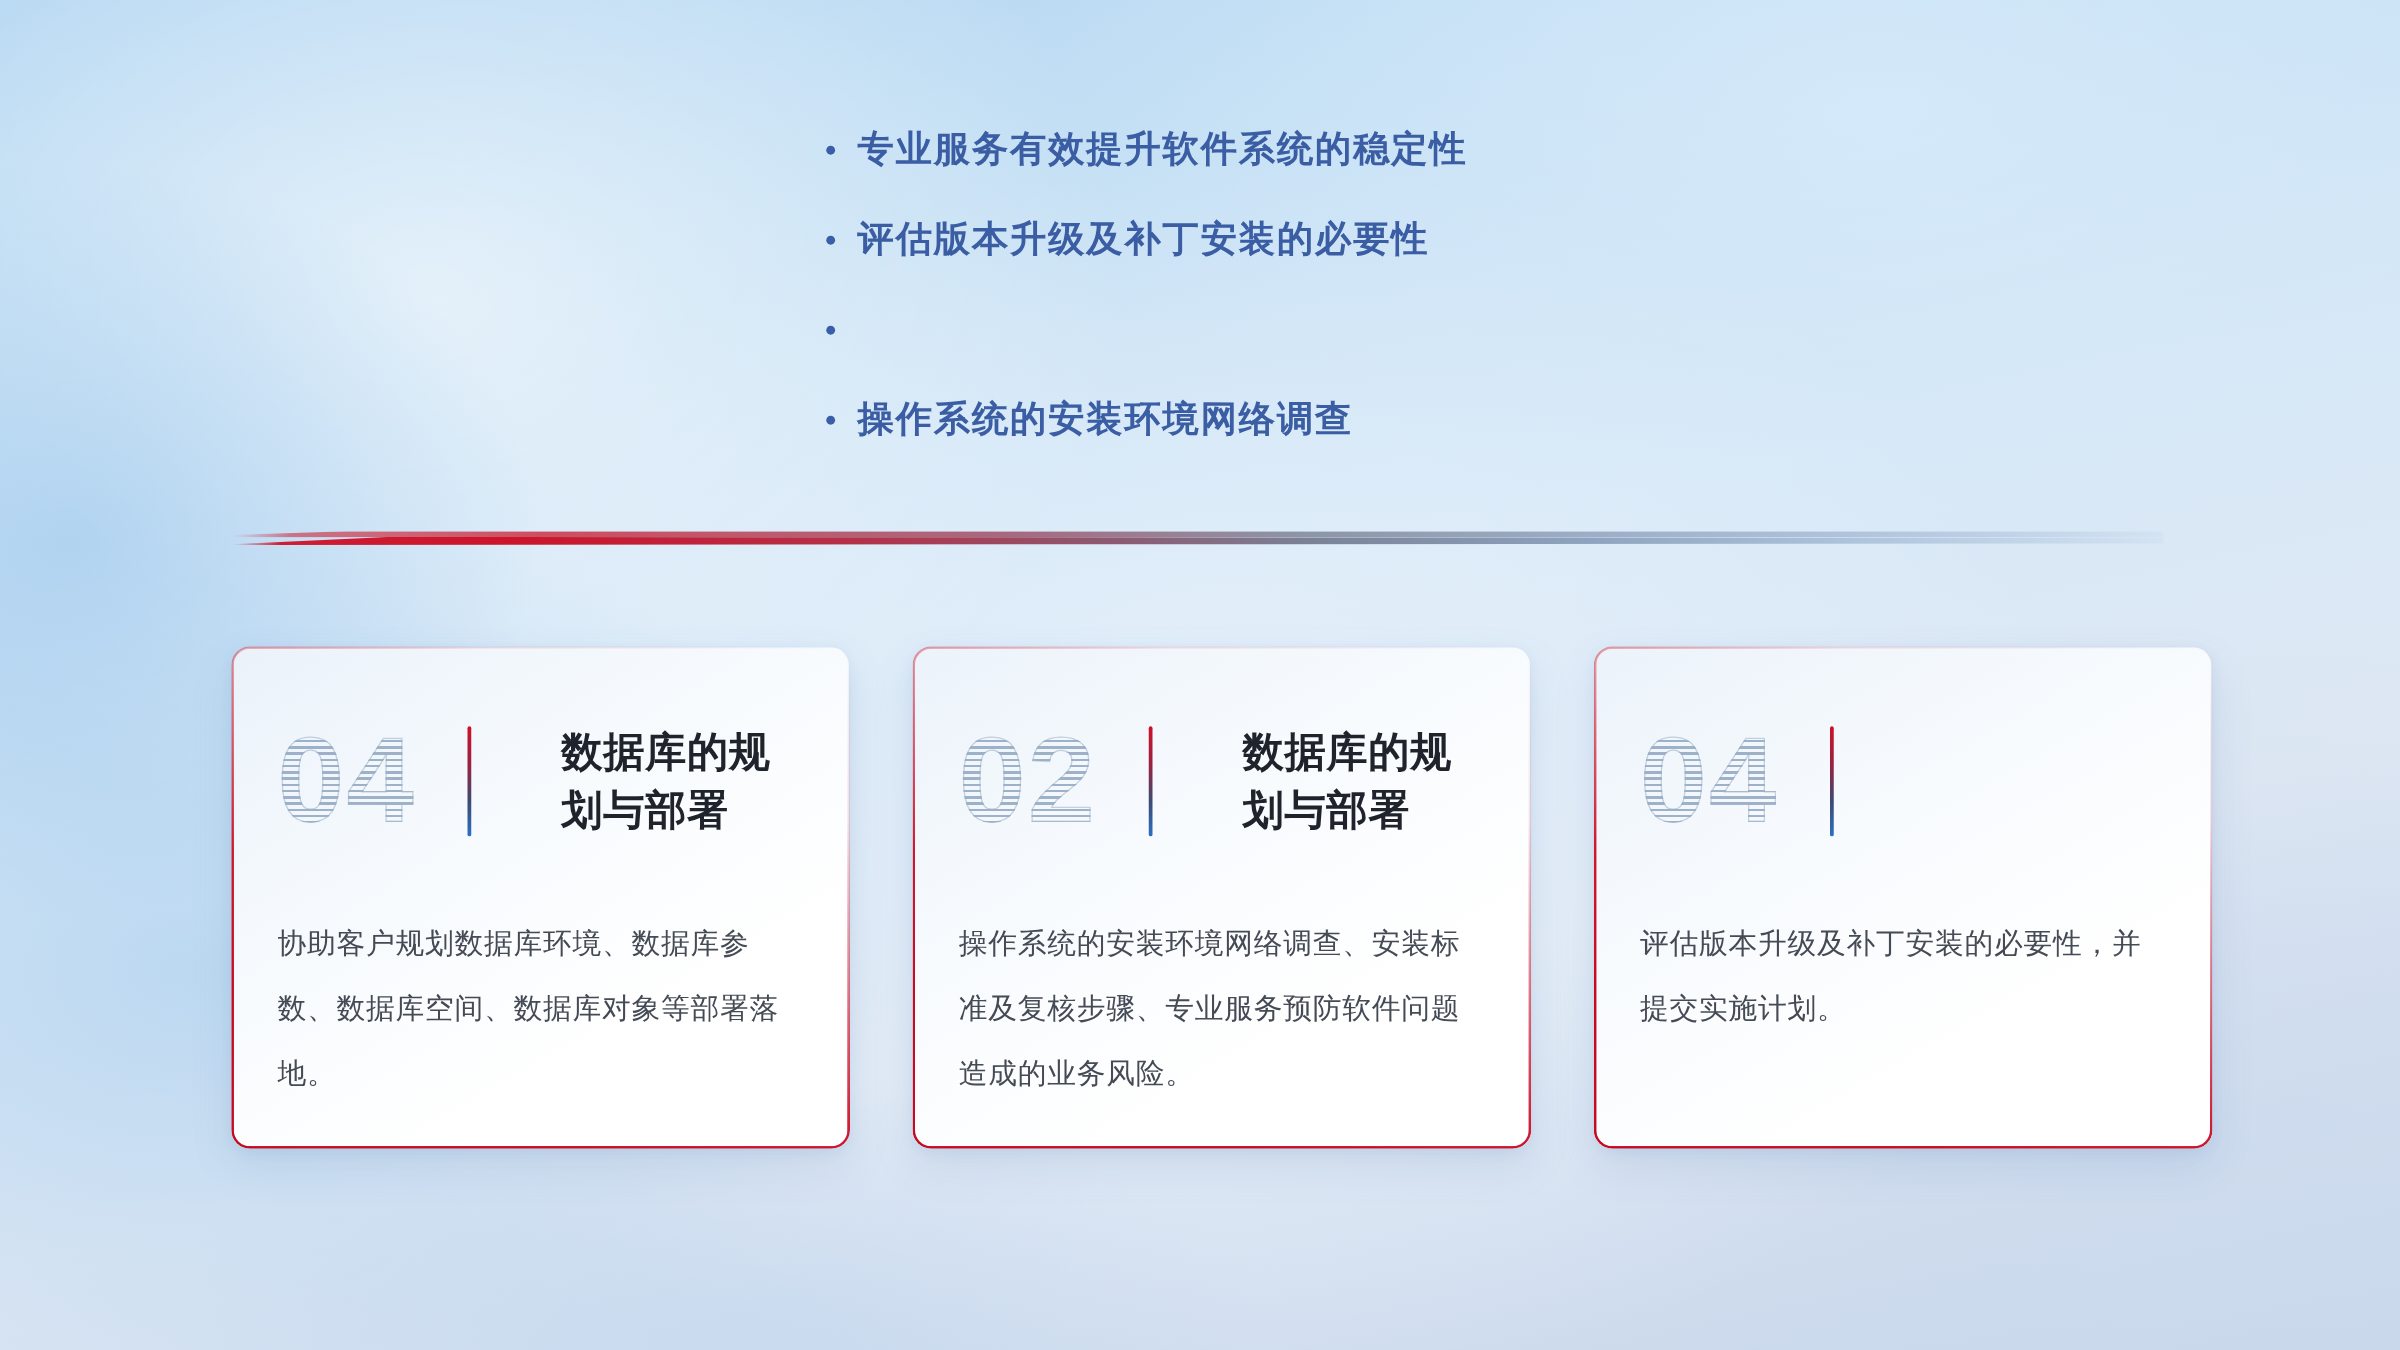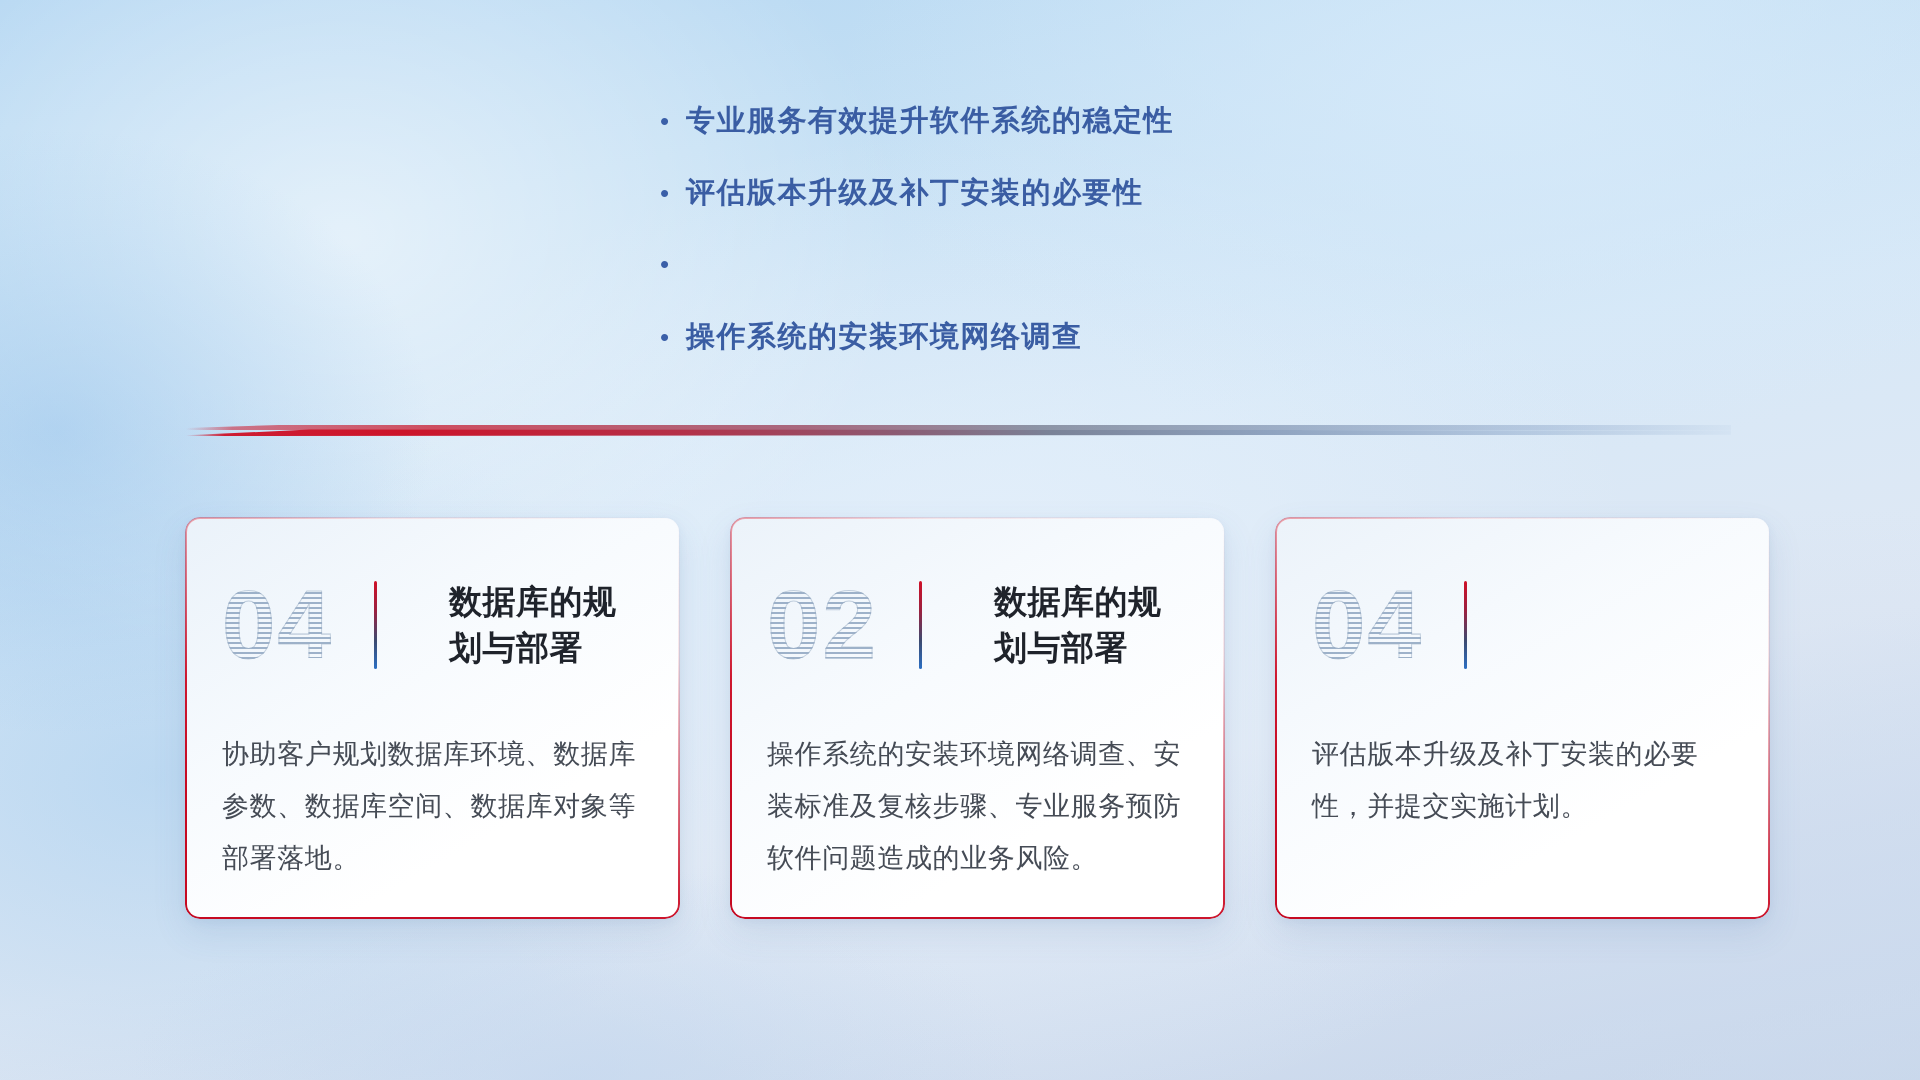--- a/index.html
+++ b/index.html
@@ -210,21 +210,21 @@
     font-size: 33px;
     line-height: 46px;
     font-weight: 700;
     color: #1f232b;
     letter-spacing: 0.5px;
     margin-left: 42px;
   }
 
   .card-body {
     margin-top: 42px;
-    font-size: 27px;
+    font-size: 23px;
     line-height: 52px;
     color: #454b55;
     letter-spacing: 0.6px;
     position: relative;
     z-index: 2;
   }
 </style>
 </head>
 <body>
 

